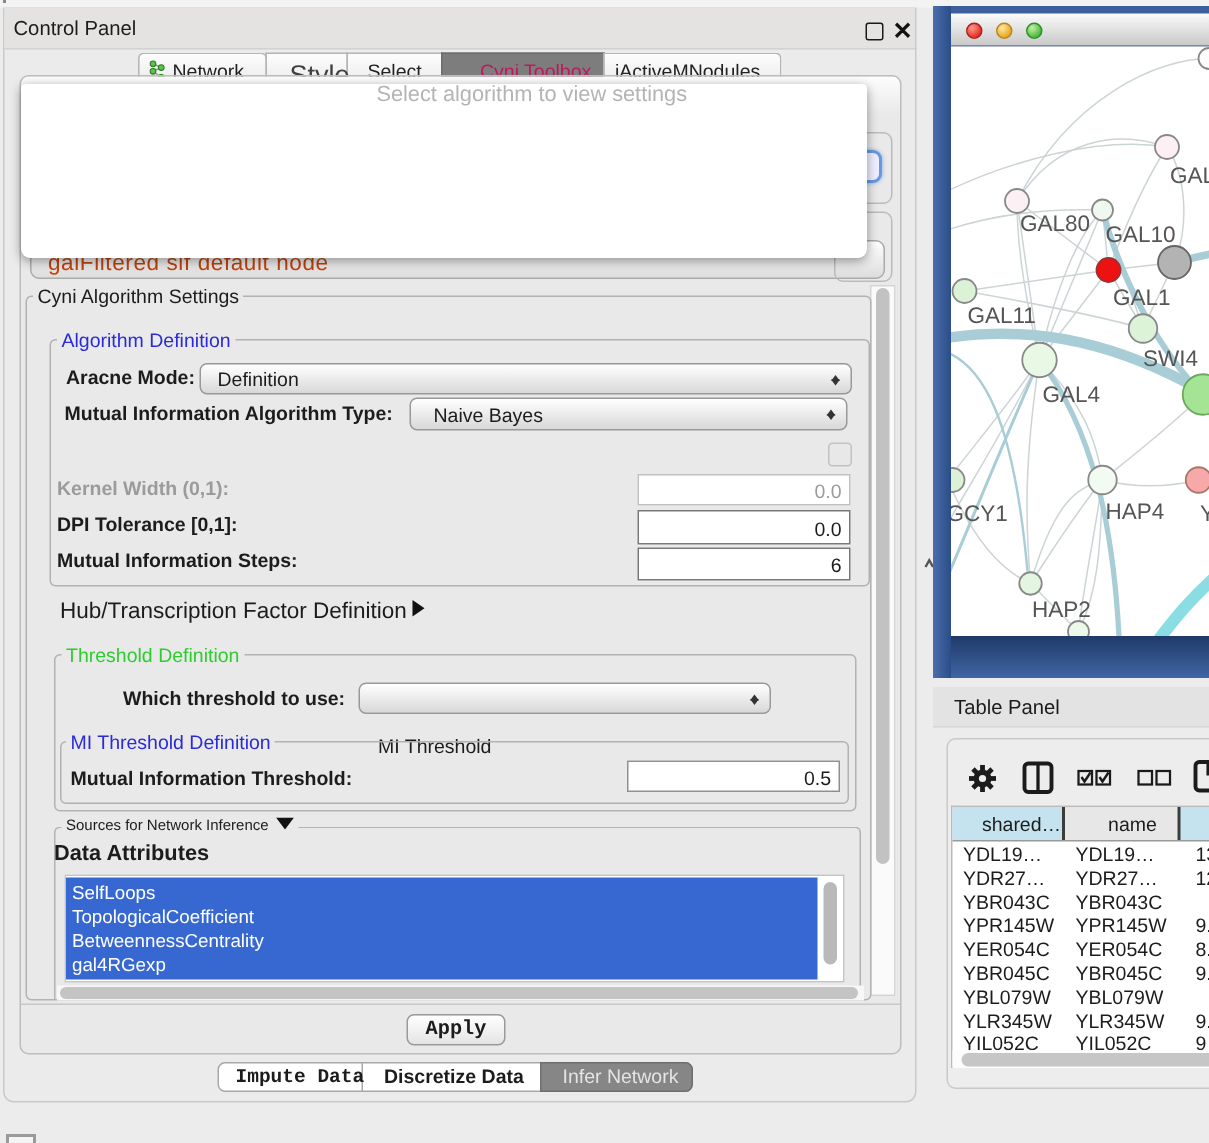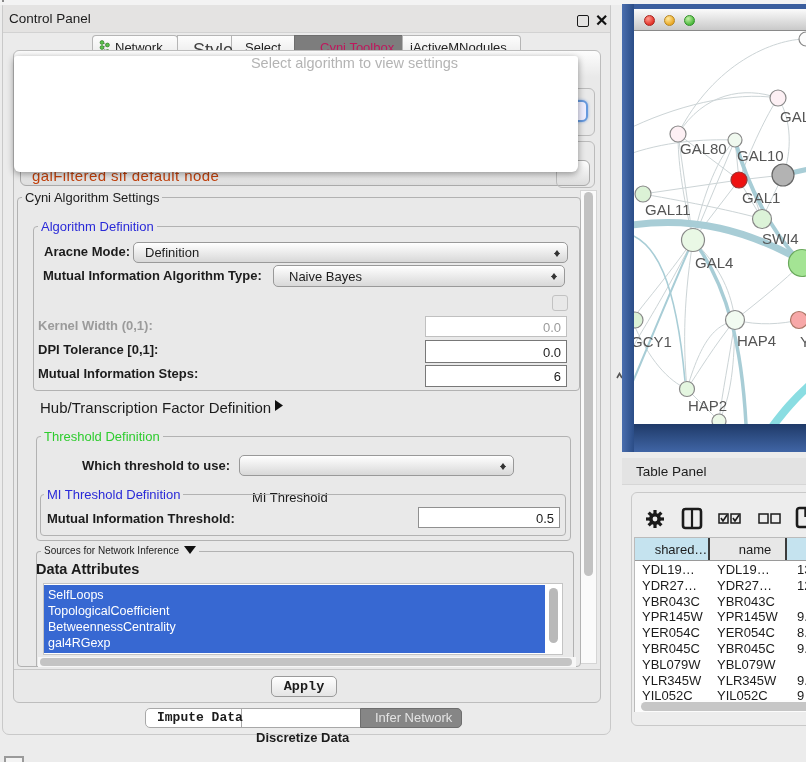--- a/index.html
+++ b/index.html
@@ -144,21 +144,21 @@
   <div class="abs" style="left:14px;top:669px;width:586px;height:1px;background:#c8c8c8;"></div>
   <div class="abs b" style="left:271px;top:676px;width:66px;height:21px;background:linear-gradient(#ffffff,#e4e4e4);
        border:1px solid #9a9a9a;border-radius:5px;box-sizing:border-box;font-size:13.5px;text-align:center;padding-top:2px;font-family:Liberation Mono, monospace;">Apply</div>
 
   <div class="abs" style="left:145px;top:708px;width:317px;height:20px;background:#fff;border:1px solid #a8a8a8;
        border-radius:5px;box-sizing:border-box;"></div>
   <div class="abs" style="left:241px;top:708px;width:1px;height:20px;background:#a8a8a8;"></div>
   <div class="abs" style="left:360px;top:708px;width:102px;height:20px;background:#868686;border:1px solid #6e6e6e;
        border-radius:0 5px 5px 0;box-sizing:border-box;"></div>
   <div class="abs b" style="left:157px;top:710px;font-size:13px;font-family:Liberation Mono, monospace;">Impute Data</div>
-  <div class="abs b" style="left:256px;top:710px;font-size:13px;margin-top:20px;">Discretize Data</div>
+  <div class="abs b" style="left:256px;top:710px;font-size:13px;">Discretize Data</div>
   <div class="abs" style="left:375px;top:710px;font-size:13px;color:#e4e4e4;">Infer Network</div>
 
   <div class="abs" style="left:14px;top:56px;width:564px;height:116px;background:#fff;border-radius:3px 3px 6px 6px;
        box-shadow:0 2px 7px rgba(0,0,0,0.4);"></div>
   <div class="abs" style="left:14px;top:55px;width:681px;text-align:center;font-size:14.5px;color:#b4b4b4;">Select algorithm to view settings</div>
 
   <svg class="abs" style="left:616px;top:372px;" width="7" height="9" viewBox="0 0 7 9">
       <path d="M1 6 L3.5 1.5 L6 6" stroke="#555" stroke-width="1.6" fill="none"></path>
     </svg>
 

